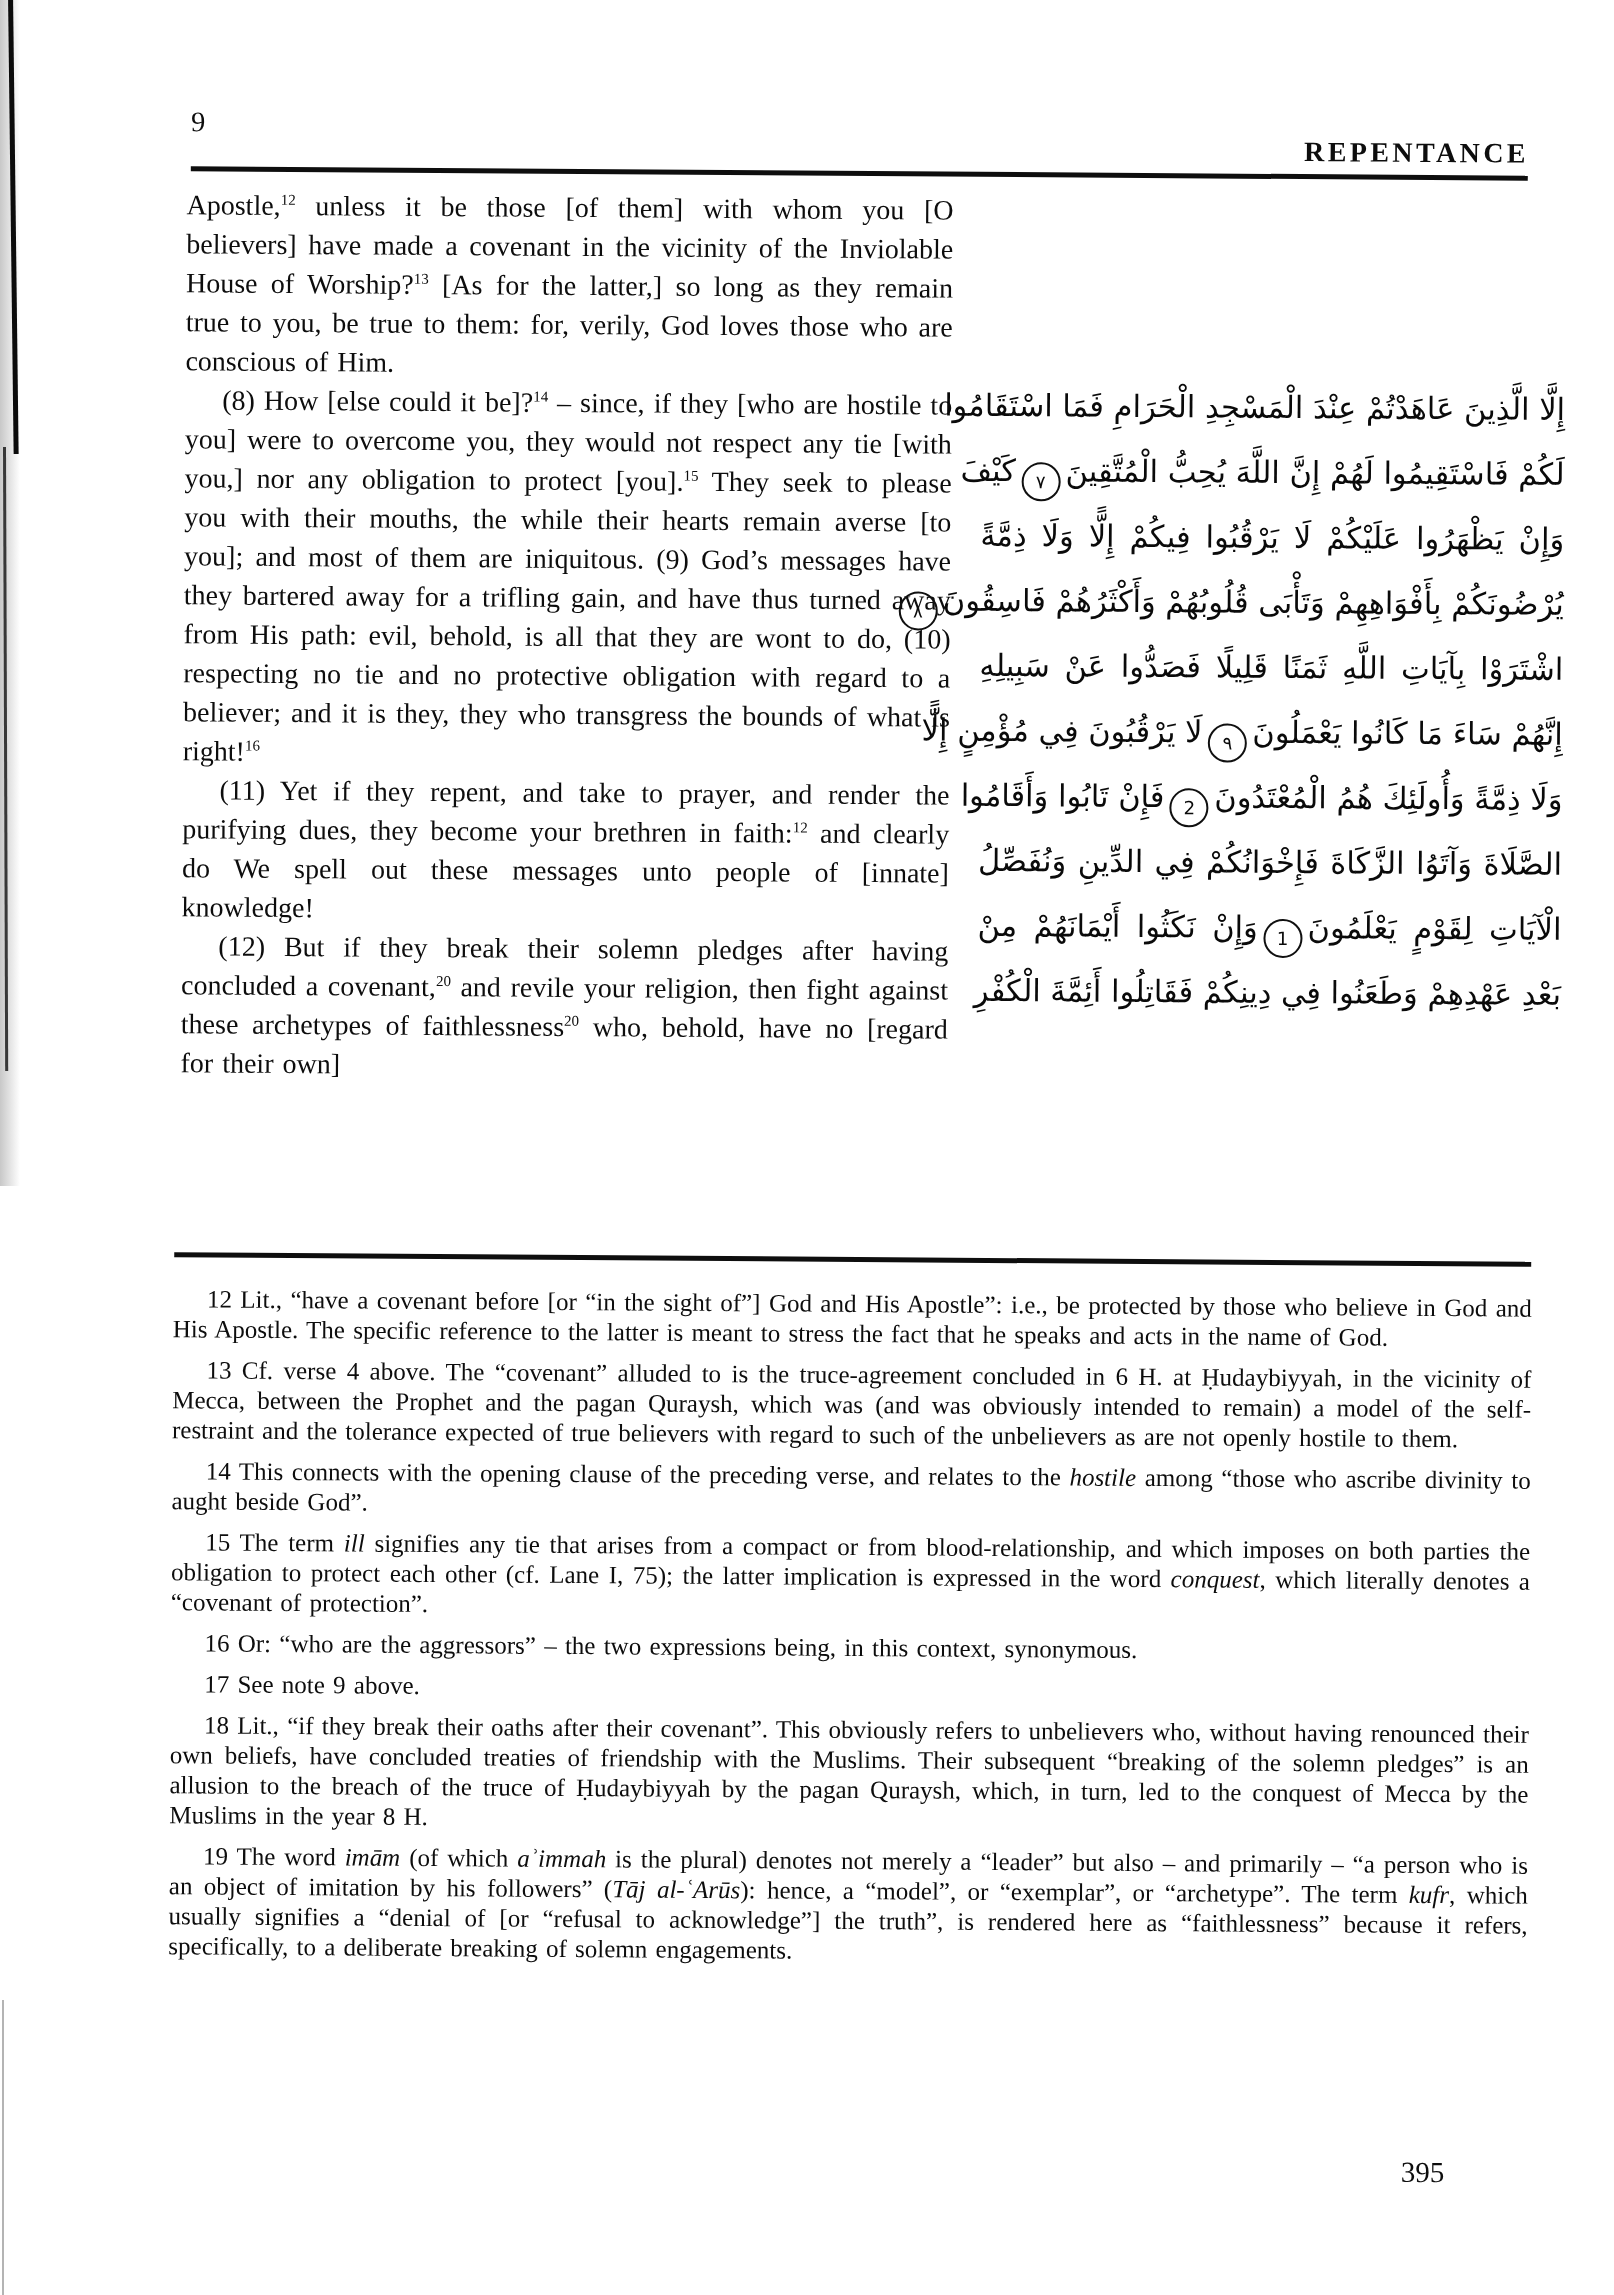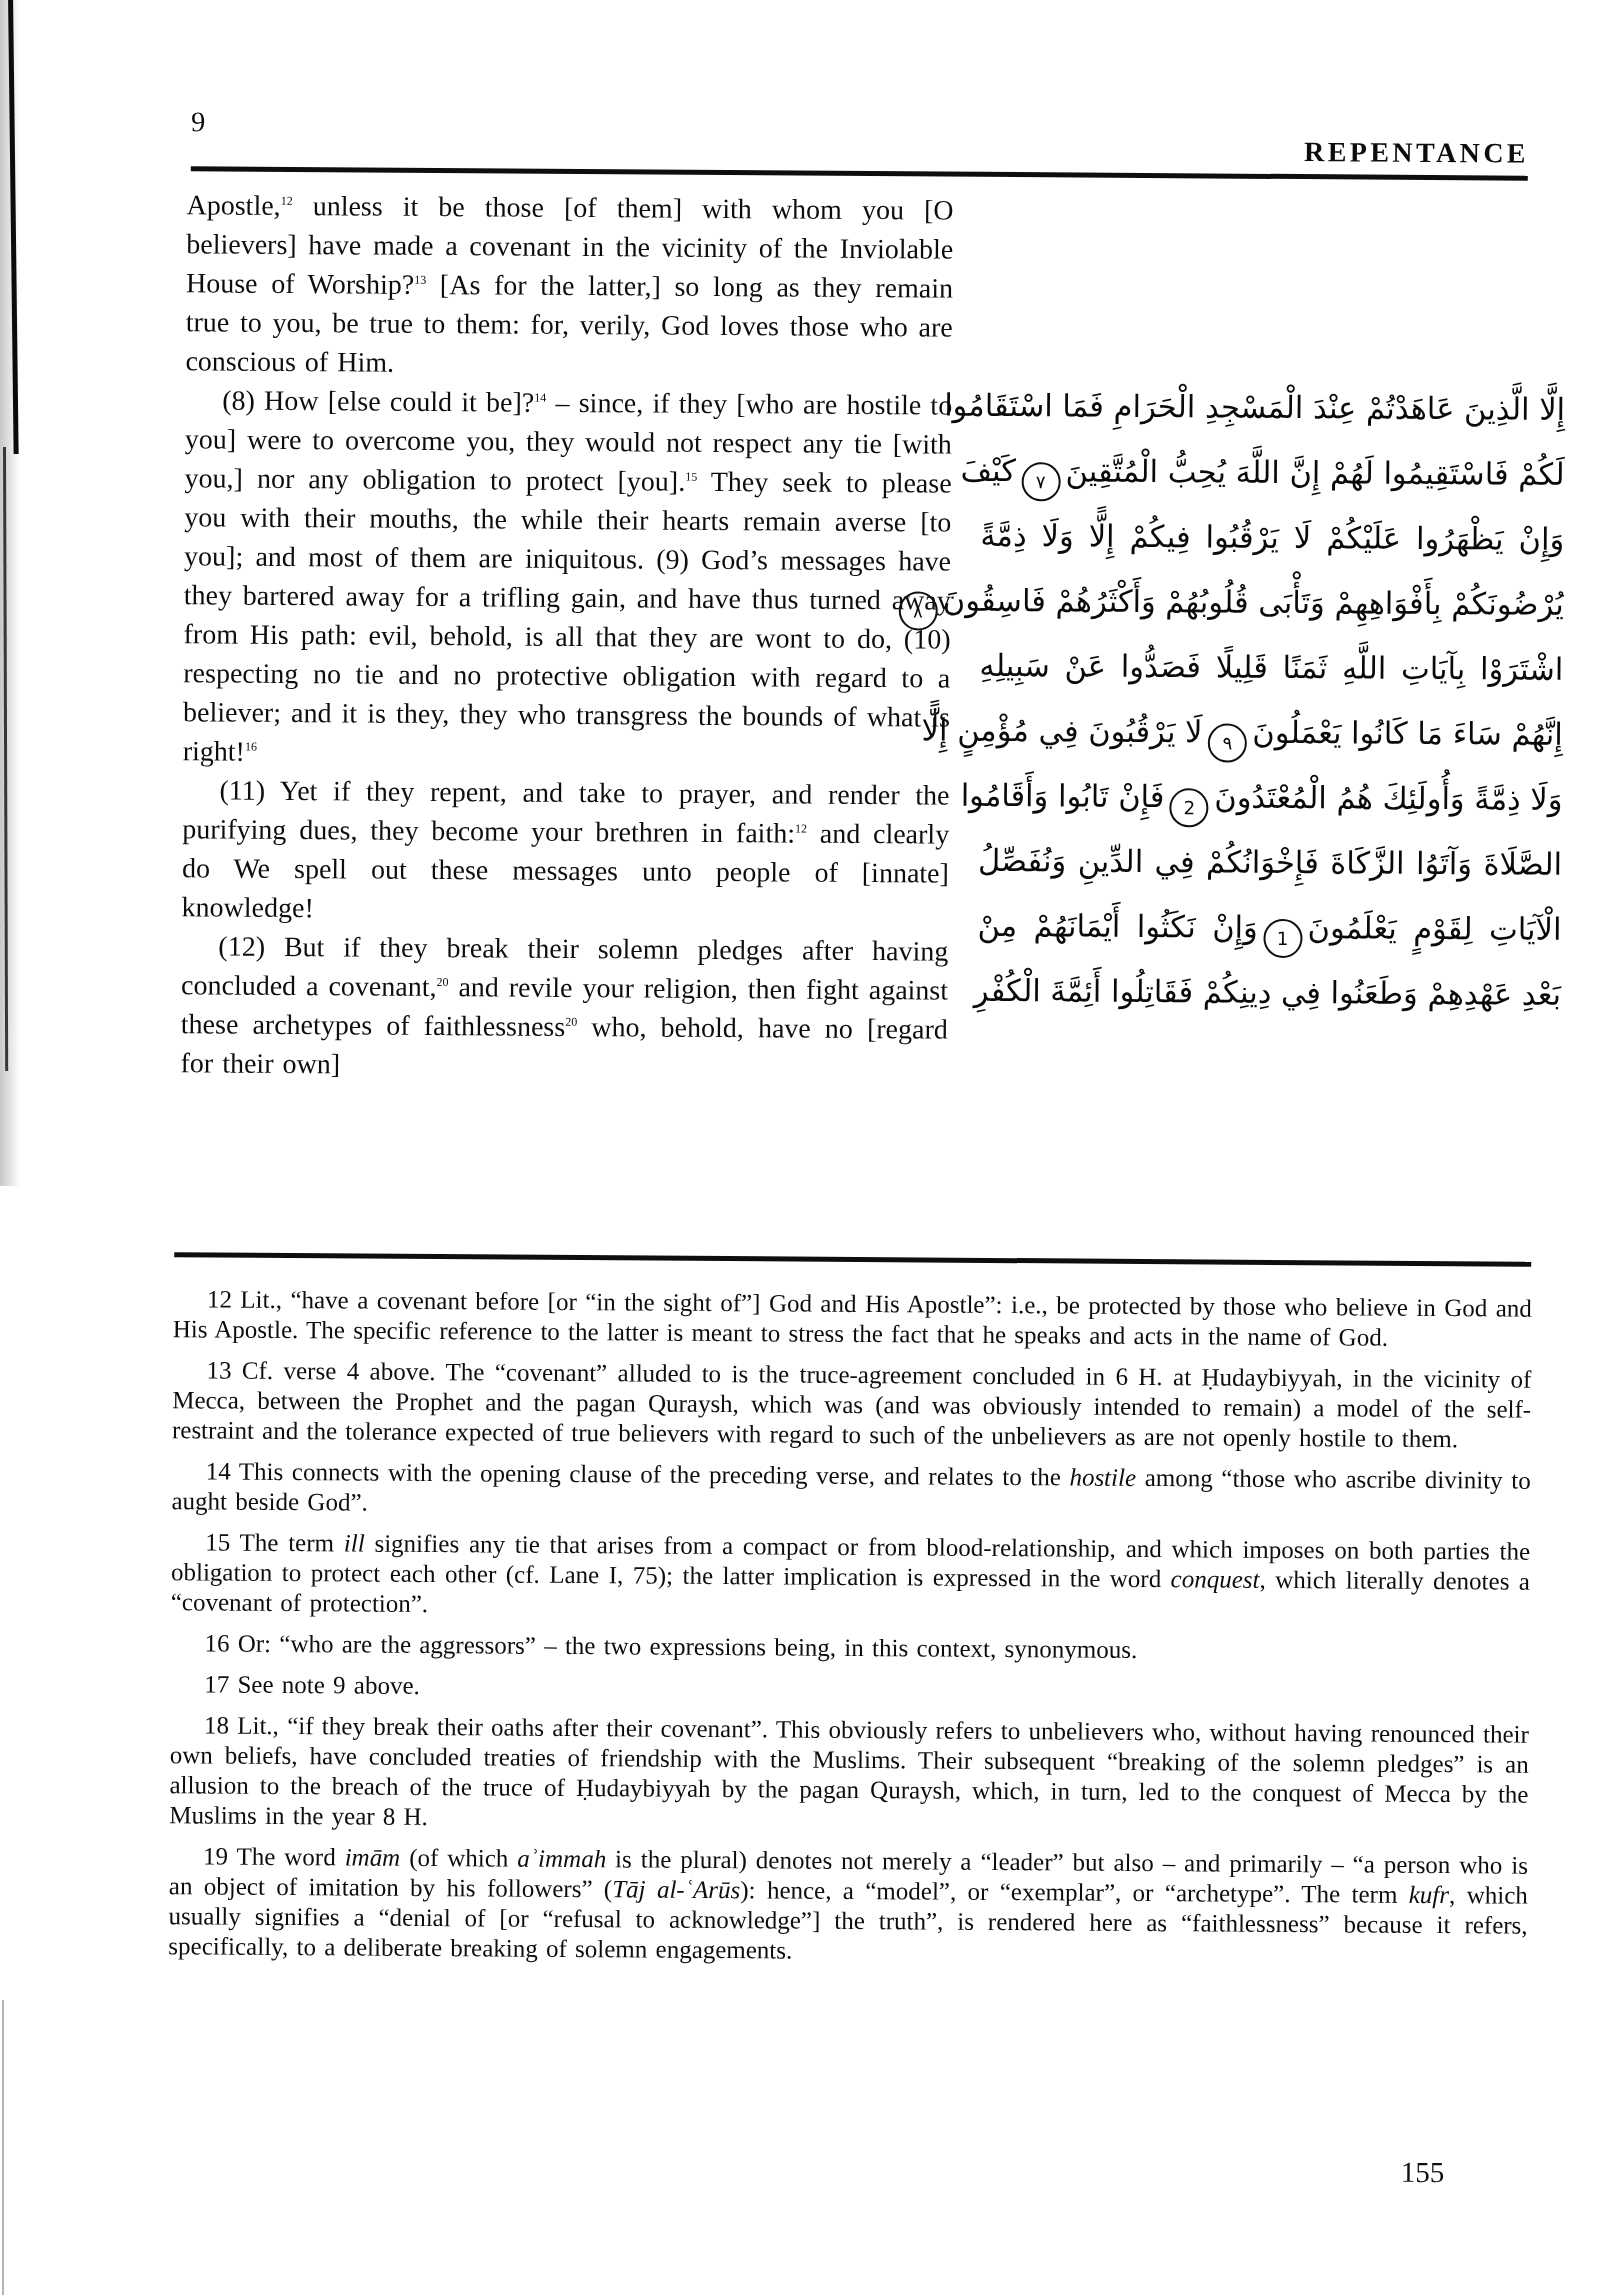--- a/index.html
+++ b/index.html
@@ -59,21 +59,21 @@
   .en-p {
     margin: 0;
     font-size: 28px;
     line-height: 39px;
     text-align: justify;
     text-indent: 37px;
     word-spacing: 2px;
   }
   .en-p.first { text-indent: 0; }
   sup {
-    font-size: 12px;
+    font-size: 15px;
     line-height: 0;
     vertical-align: 10.2px;
     letter-spacing: 0;
   }
   .arabic-col {
     width: 584px;
     padding-top: 182px;
   }
   .ar-line {
     font-family: "DejaVu Sans", sans-serif;
@@ -162,16 +162,16 @@
     <p class="fn">12  Lit., “have a covenant before [or “in the sight of”] God and His Apostle”: i.e., be protected by those who believe in God and His Apostle. The specific reference to the latter is meant to stress the fact that he speaks and acts in the name of God.</p>
     <p class="fn">13  Cf. verse 4 above. The “covenant” alluded to is the truce-agreement concluded in 6 H. at Ḥudaybiyyah, in the vicinity of Mecca, between the Prophet and the pagan Quraysh, which was (and was obviously intended to remain) a model of the self-restraint and the tolerance expected of true believers with regard to such of the unbelievers as are not openly hostile to them.</p>
     <p class="fn">14  This connects with the opening clause of the preceding verse, and relates to the <i>hostile</i> among “those who ascribe divinity to aught beside God”.</p>
     <p class="fn">15  The term <i>ill</i> signifies any tie that arises from a compact or from blood-relationship, and which imposes on both parties the obligation to protect each other (cf. Lane I, 75); the latter implication is expressed in the word <i>conquest</i>, which literally denotes a “covenant of protection”.</p>
     <p class="fn">16  Or: “who are the aggressors” – the two expressions being, in this context, synonymous.</p>
     <p class="fn">17  See note 9 above.</p>
     <p class="fn">18  Lit., “if they break their oaths after their covenant”. This obviously refers to unbelievers who, without having renounced their own beliefs, have concluded treaties of friendship with the Muslims. Their subsequent “breaking of the solemn pledges” is an allusion to the breach of the truce of Ḥudaybiyyah by the pagan Quraysh, which, in turn, led to the conquest of Mecca by the Muslims in the year 8 H.</p>
     <p class="fn">19  The word <i>imām</i> (of which <i>aʾimmah</i> is the plural) denotes not merely a “leader” but also – and primarily – “a person who is an object of imitation by his followers” (<i>Tāj al-ʿArūs</i>): hence, a “model”, or “exemplar”, or “archetype”. The term <i>kufr</i>, which usually signifies a “denial of [or “refusal to acknowledge”] the truth”, is rendered here as “faithlessness” because it refers, specifically, to a deliberate breaking of solemn engagements.</p>
   </section>
 
-  <div class="page-number">155</div>
+  <div class="page-number">395</div>
 
 </div>
 
 
 </body></html>

